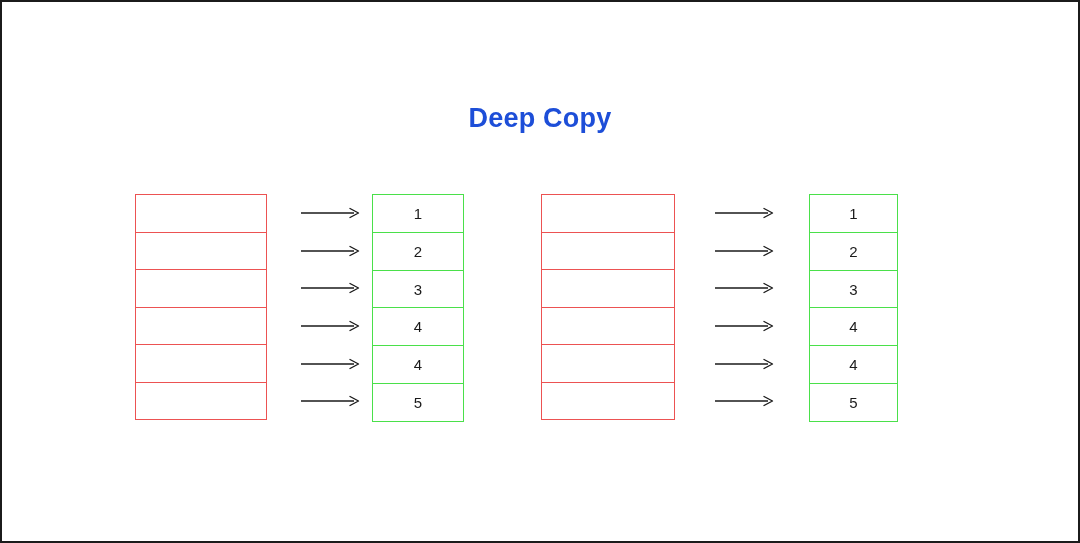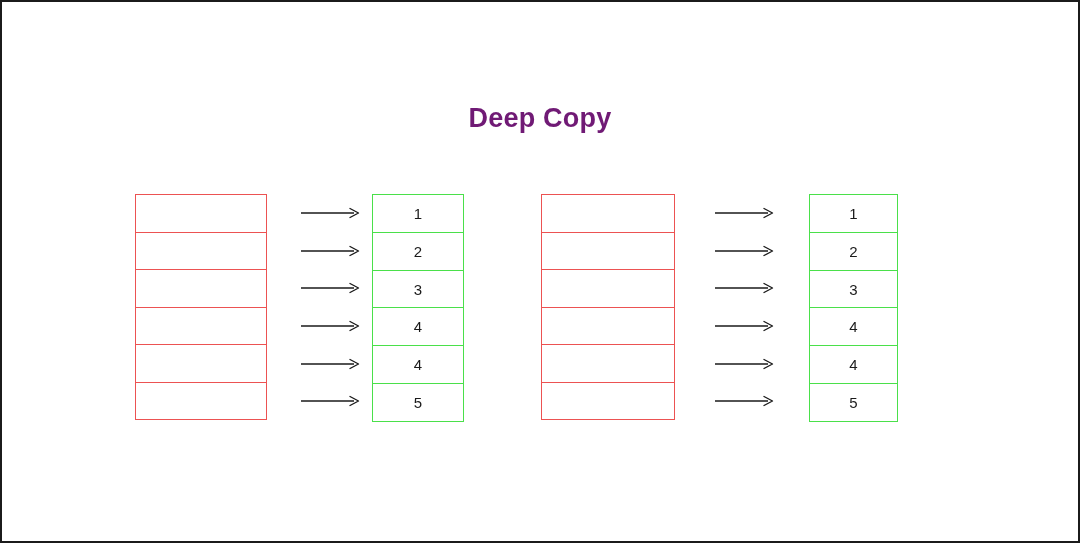--- a/index.html
+++ b/index.html
@@ -21,21 +21,21 @@
 
   
   .diagram-title {
     position: absolute;
     left: 0;
     right: 0;
     top: 101px;
     text-align: center;
     font-size: 27px;
     font-weight: bold;
-    color: #701a75;
+    color: #1d4ed8;
     letter-spacing: 0.2px;
     font-family: "Liberation Sans", sans-serif;
   }
 
   
   .stack {
     position: absolute;
     box-sizing: border-box;
     display: flex;
     flex-direction: column;

